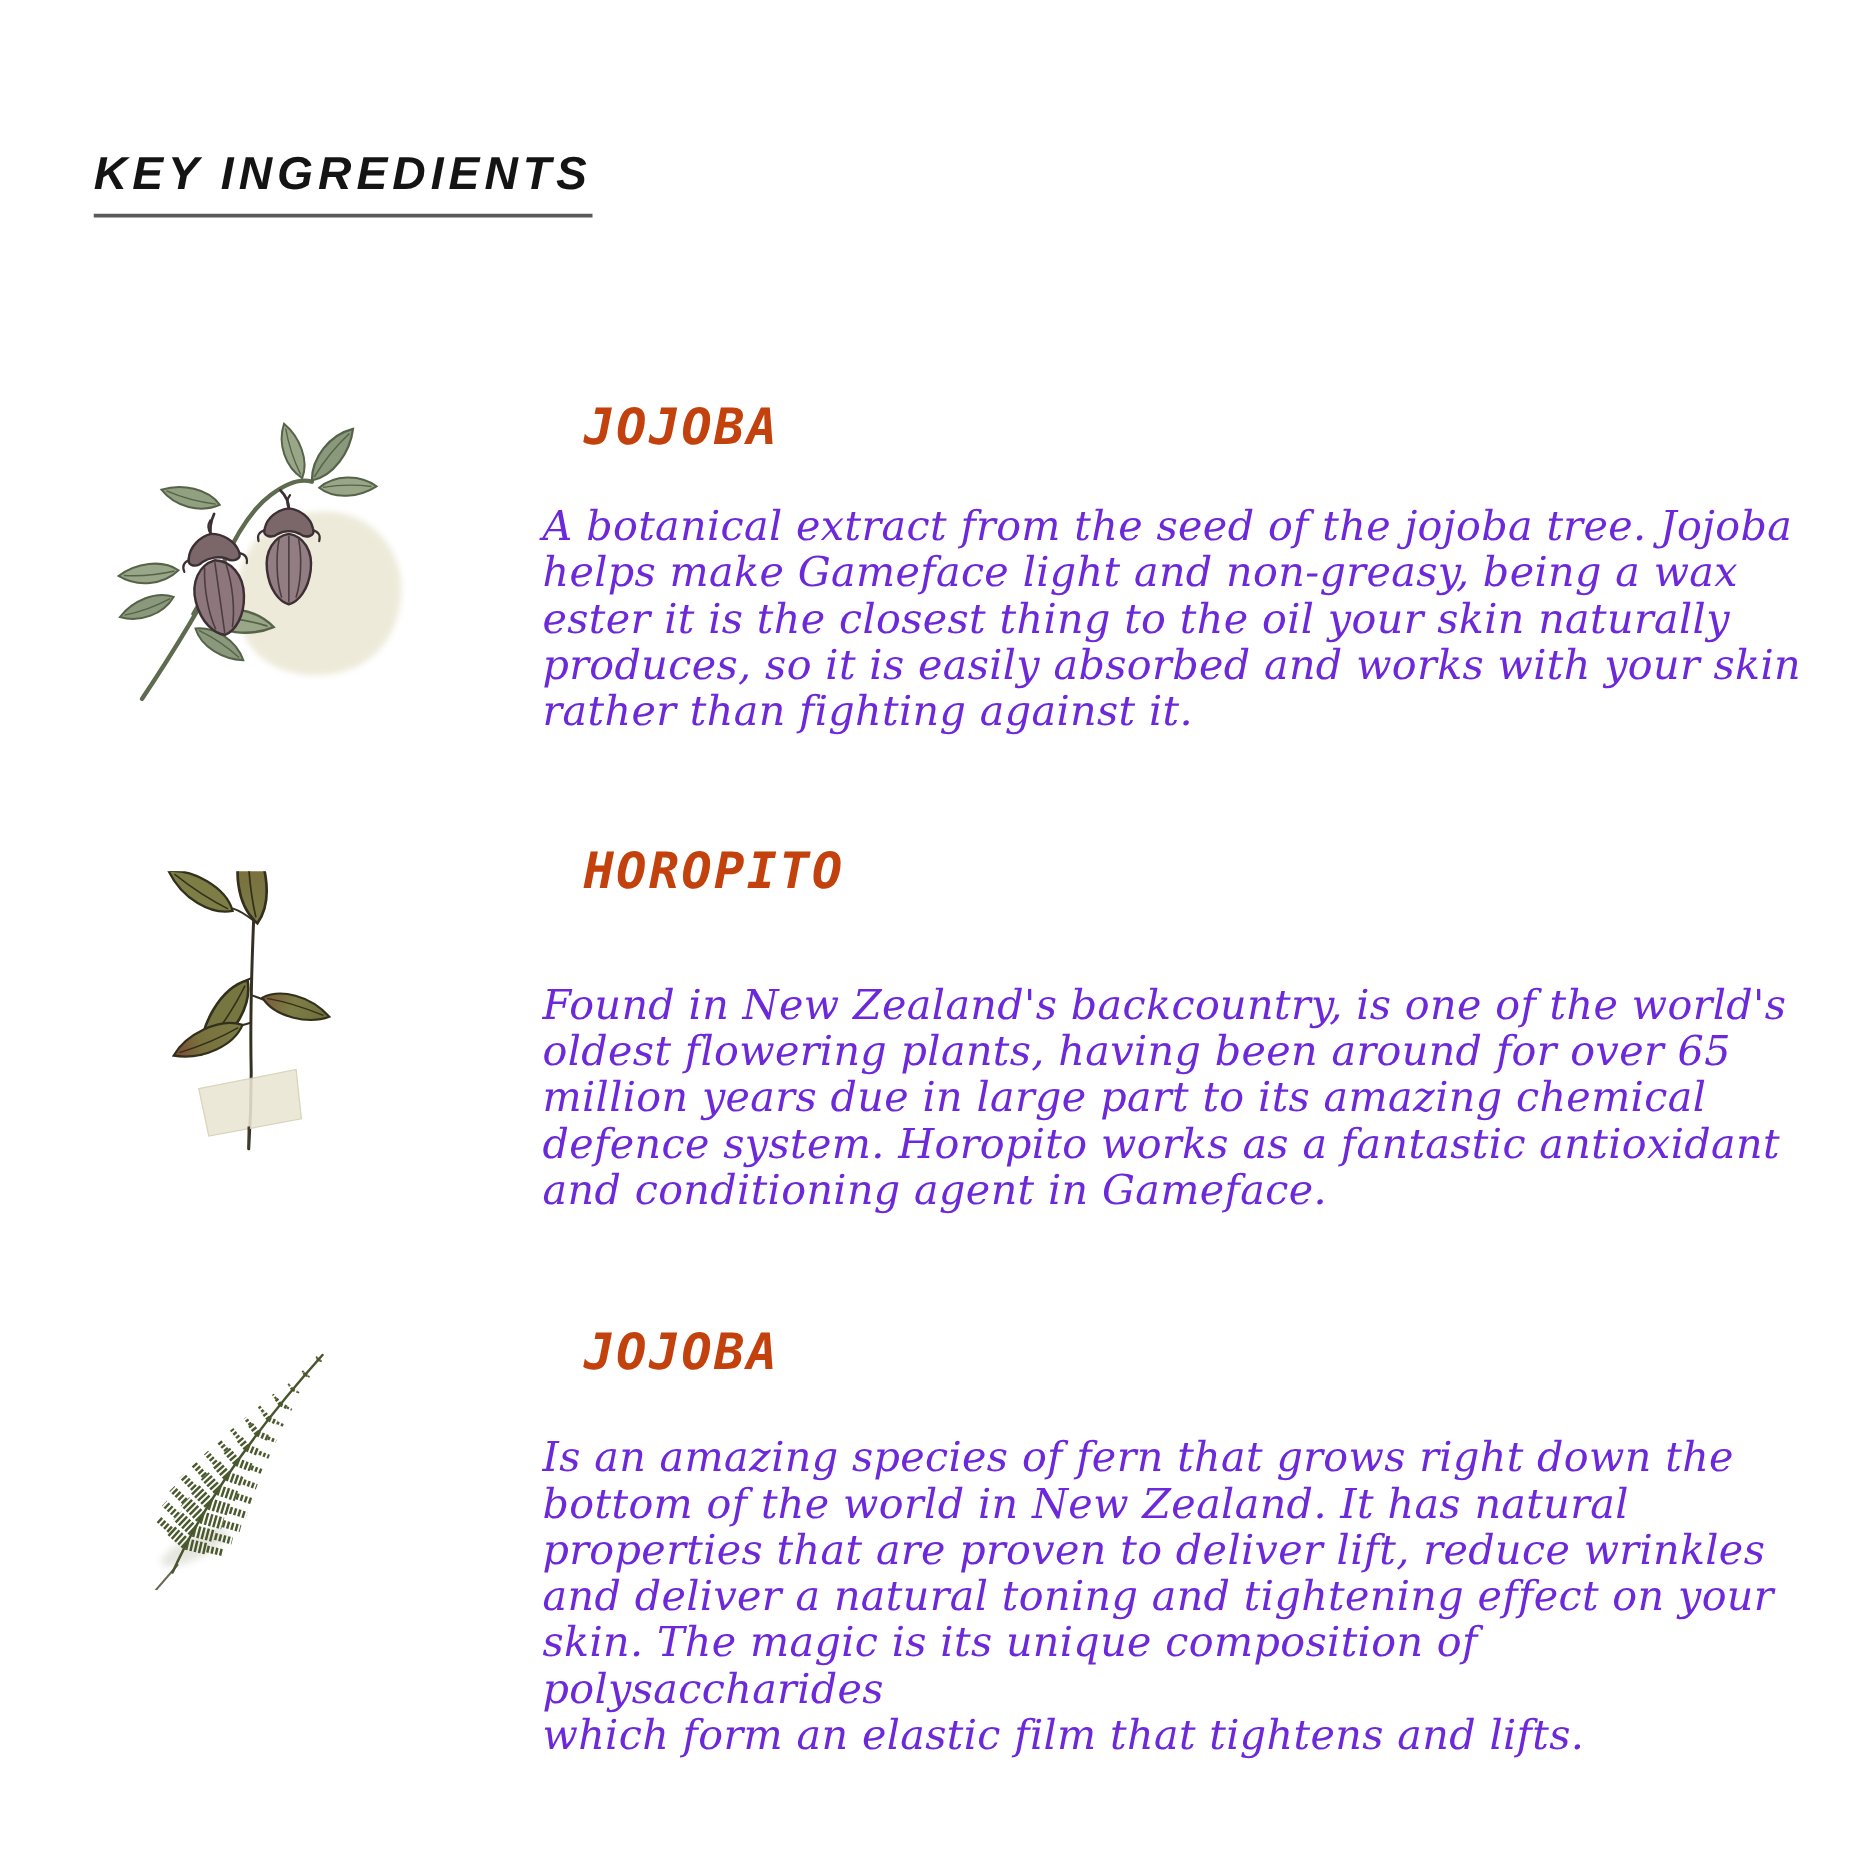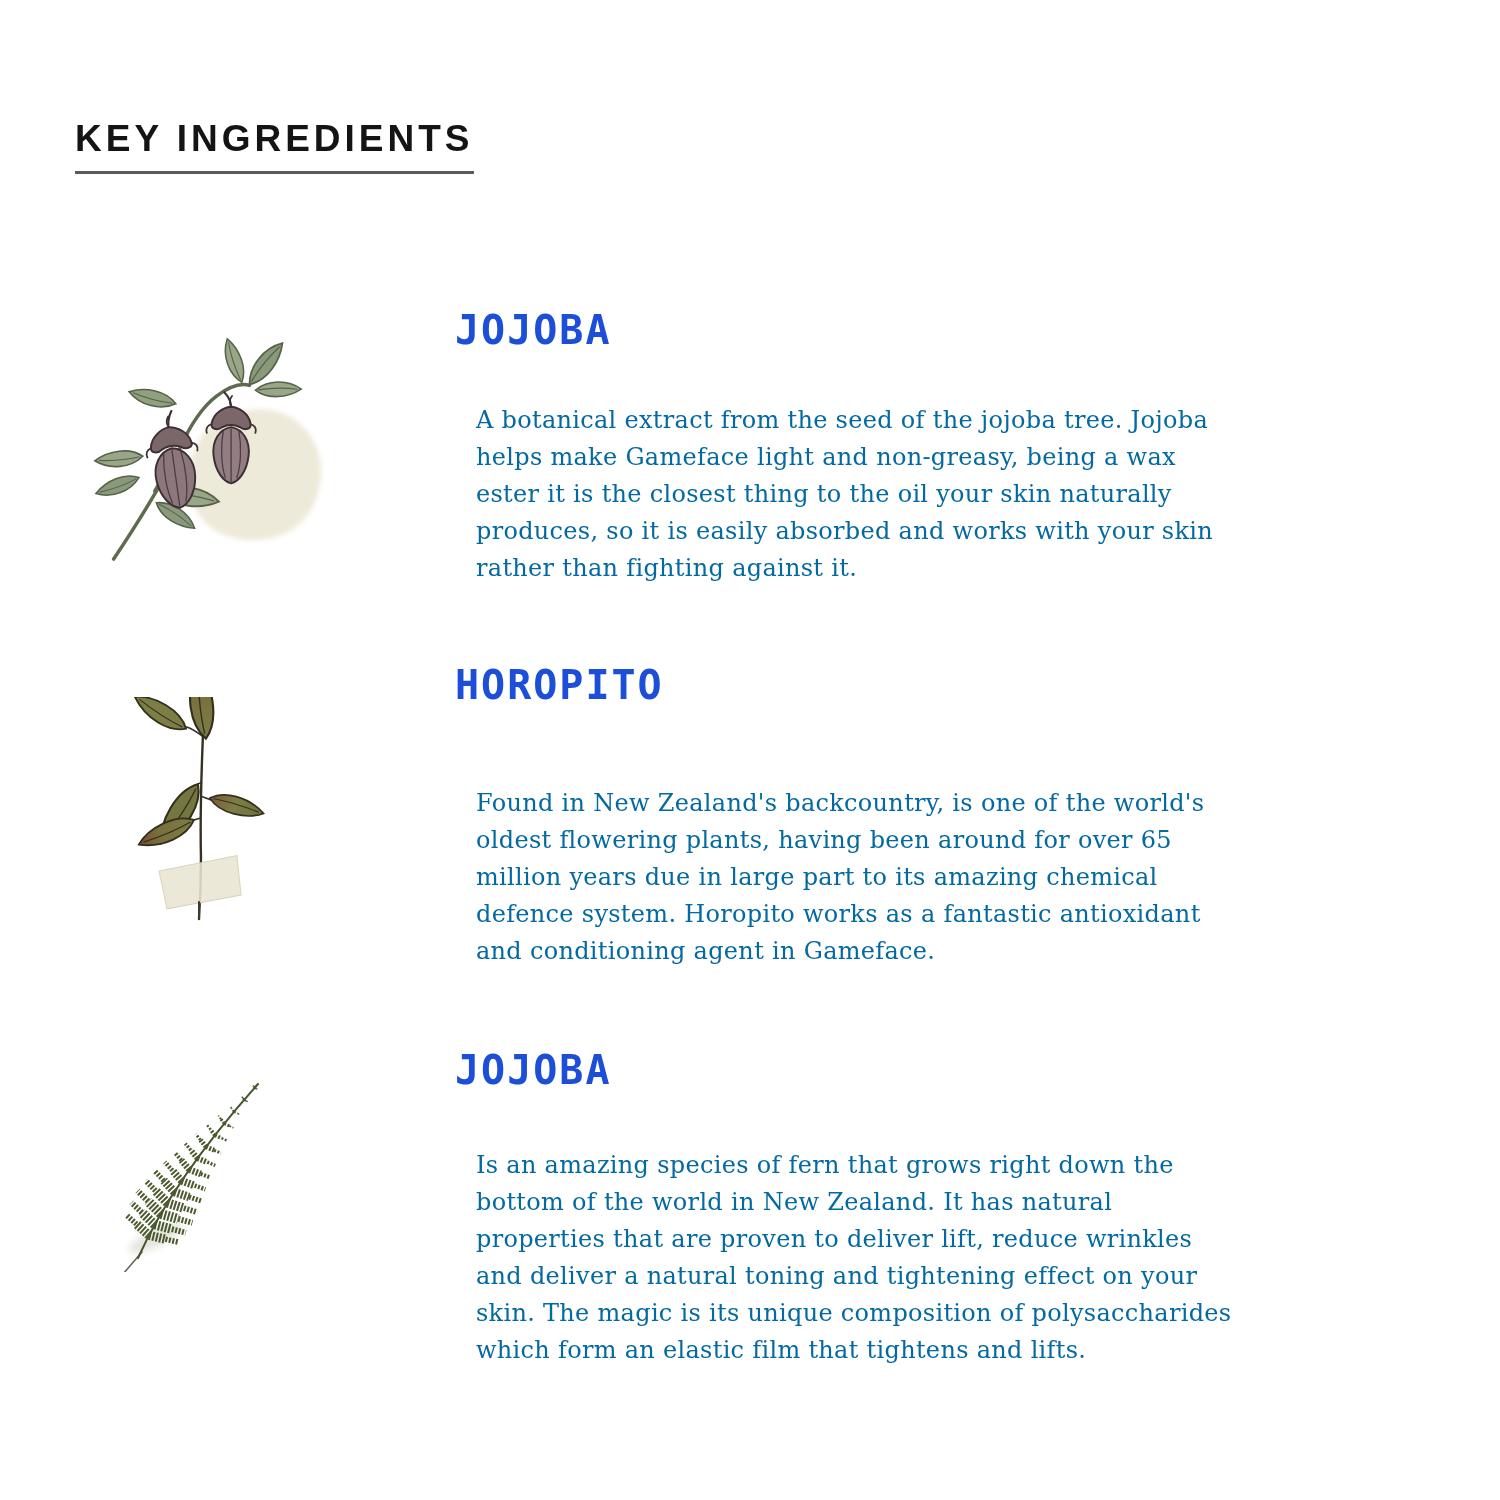--- a/index.html
+++ b/index.html
@@ -3,52 +3,53 @@
 <meta charset="utf-8">
 <style>
   html,body{margin:0;padding:0;background:#ffffff;}
   .page{
     position:relative;
     width:1500px;height:1500px;
     background:#ffffff;
     overflow:hidden;
     font-family:"DejaVu Serif", serif;
     color:#262626;
+    font-style:italic;
   }
   .page-title{
     position:absolute;left:75px;top:118px;
     margin:0;
     font-family:"Liberation Sans", sans-serif;
     font-weight:bold;
     font-size:37px;
     letter-spacing:4px;
     color:#141414;
     display:inline-block;
     padding-bottom:11px;
     border-bottom:3px solid #5a5a5a;
     white-space:nowrap;
   }
   .section-title{
     position:absolute;left:455px;
-    margin:0;
+    margin:12px;
     font-family:"DejaVu Sans Mono", monospace;
     font-weight:bold;
     font-size:40px;
     letter-spacing:2px;
-    color:#1d4ed8;
+    color:#c2410c;
     white-space:nowrap;
   }
   .section-desc{
-    position:absolute;left:476px;
+    position:absolute;left:434px;
     margin:0;
     width:1010px;
-    font-size:24px;
+    font-size:33px;
     line-height:37px;
     letter-spacing:0.3px;
-    color:#0369a1;
+    color:#6d28d9;
     white-space:pre-line;
   }
   .illo{position:absolute;}
   .t-jojoba   .section-title{top:307px;}
   .p-jojoba   {top:402px;}
   .i-jojoba   {left:75px;  top:332px; width:318px; height:262px;}
   .t-horopito .section-title{top:662px;}
   .p-horopito {top:757px;margin-top:28px;}
   .i-horopito {left:128px; top:697px; width:140px; height:228px;}
   .t-ponga    .section-title{top:1047px;}

